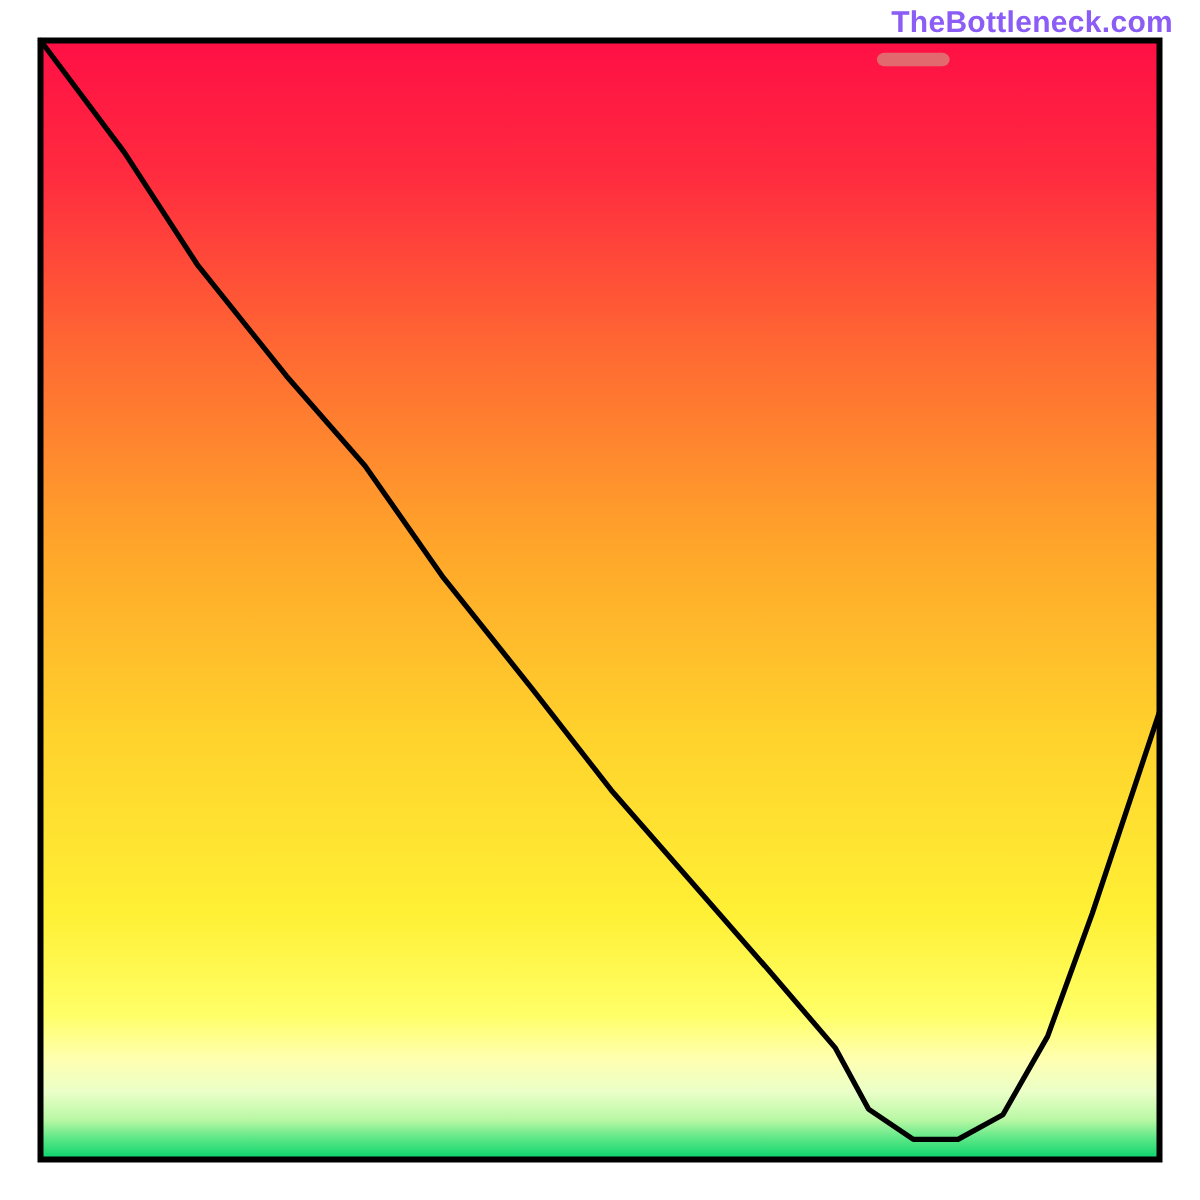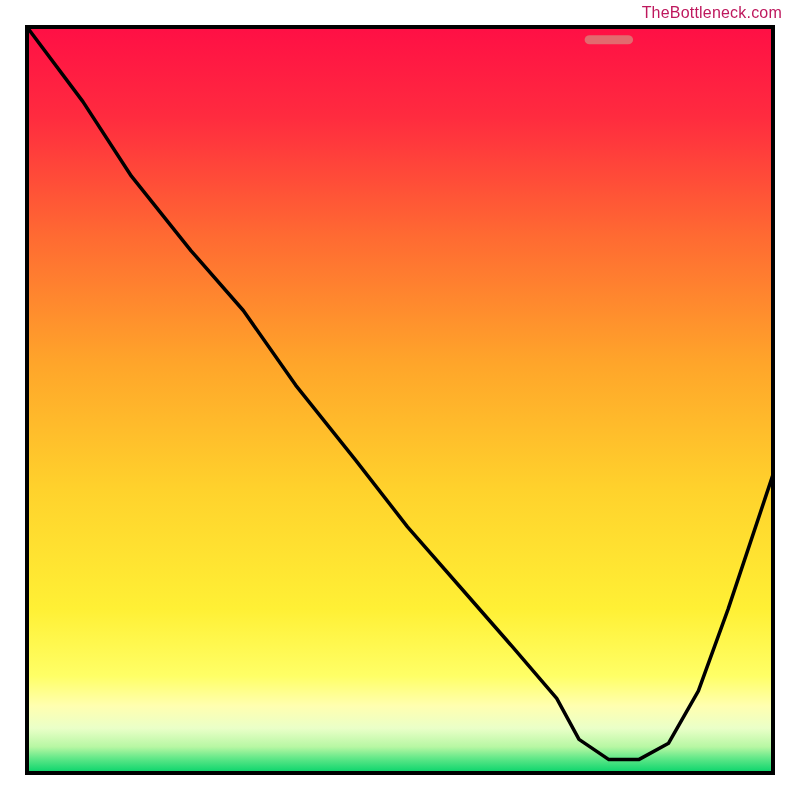--- a/index.html
+++ b/index.html
@@ -13,23 +13,23 @@
   }
   .container {
     position: relative;
     width: 800px;
     height: 800px;
   }
   .watermark {
     position: absolute;
     top: 4px;
     right: 18px;
-    font-size: 16px;
-    font-weight: 400;
-    color: #be185d;
+    font-size: 20px;
+    font-weight: 700;
+    color: #8b5cf6;
     z-index: 30;
     letter-spacing: 0.2px;
   }
   svg.chart {
     position: absolute;
     top: 0;
     left: 0;
   }
 </style>
 </head>

